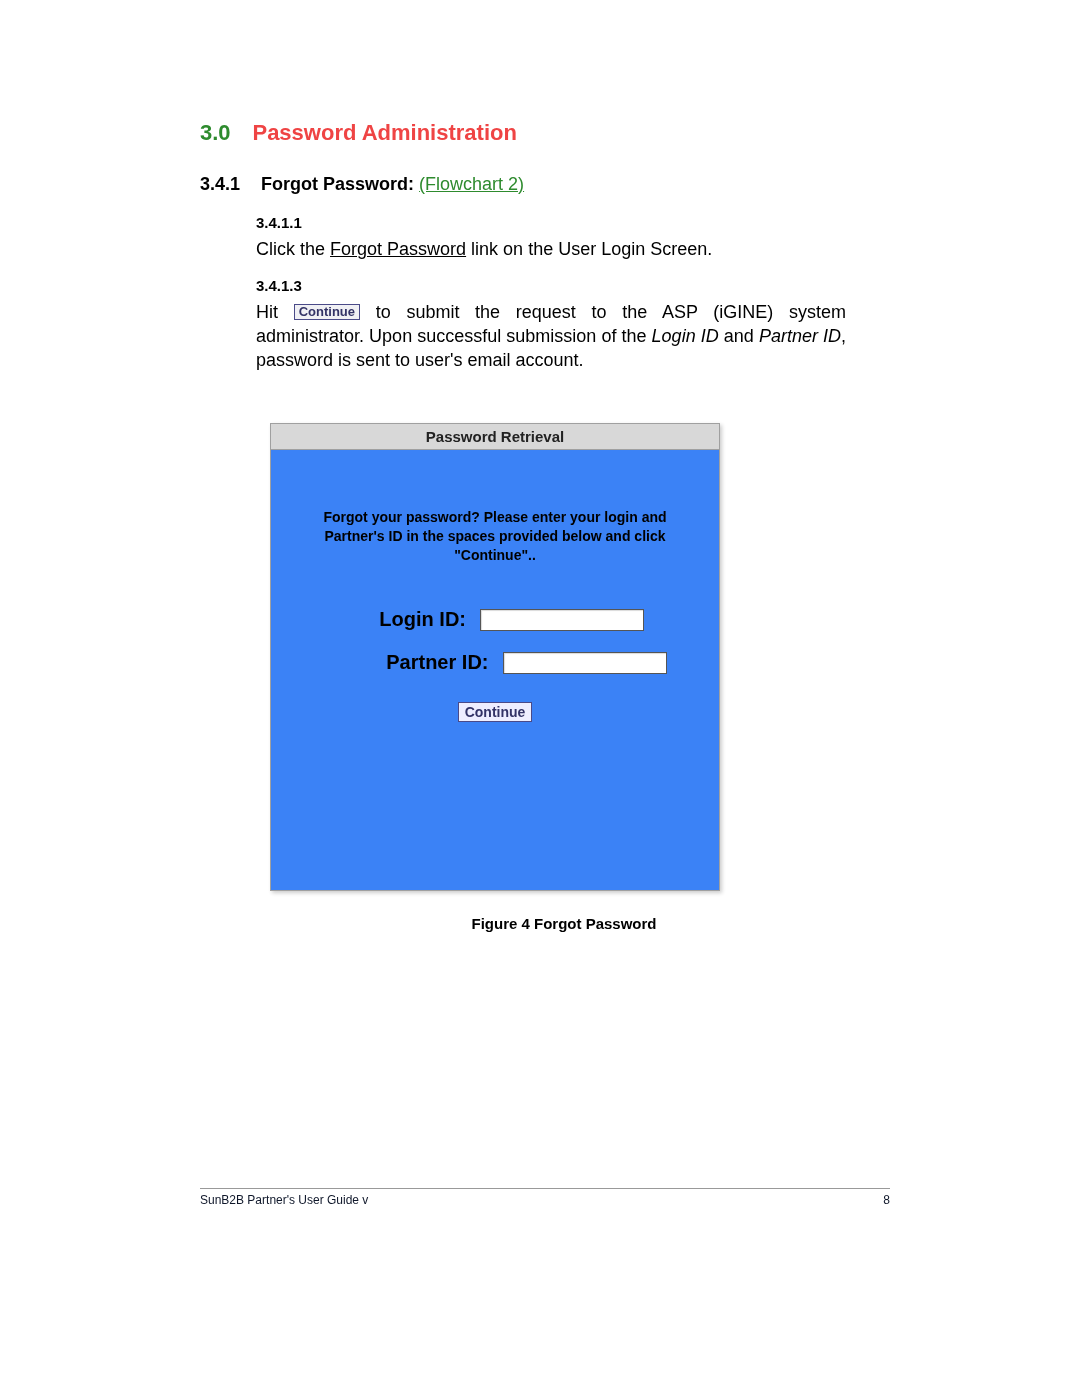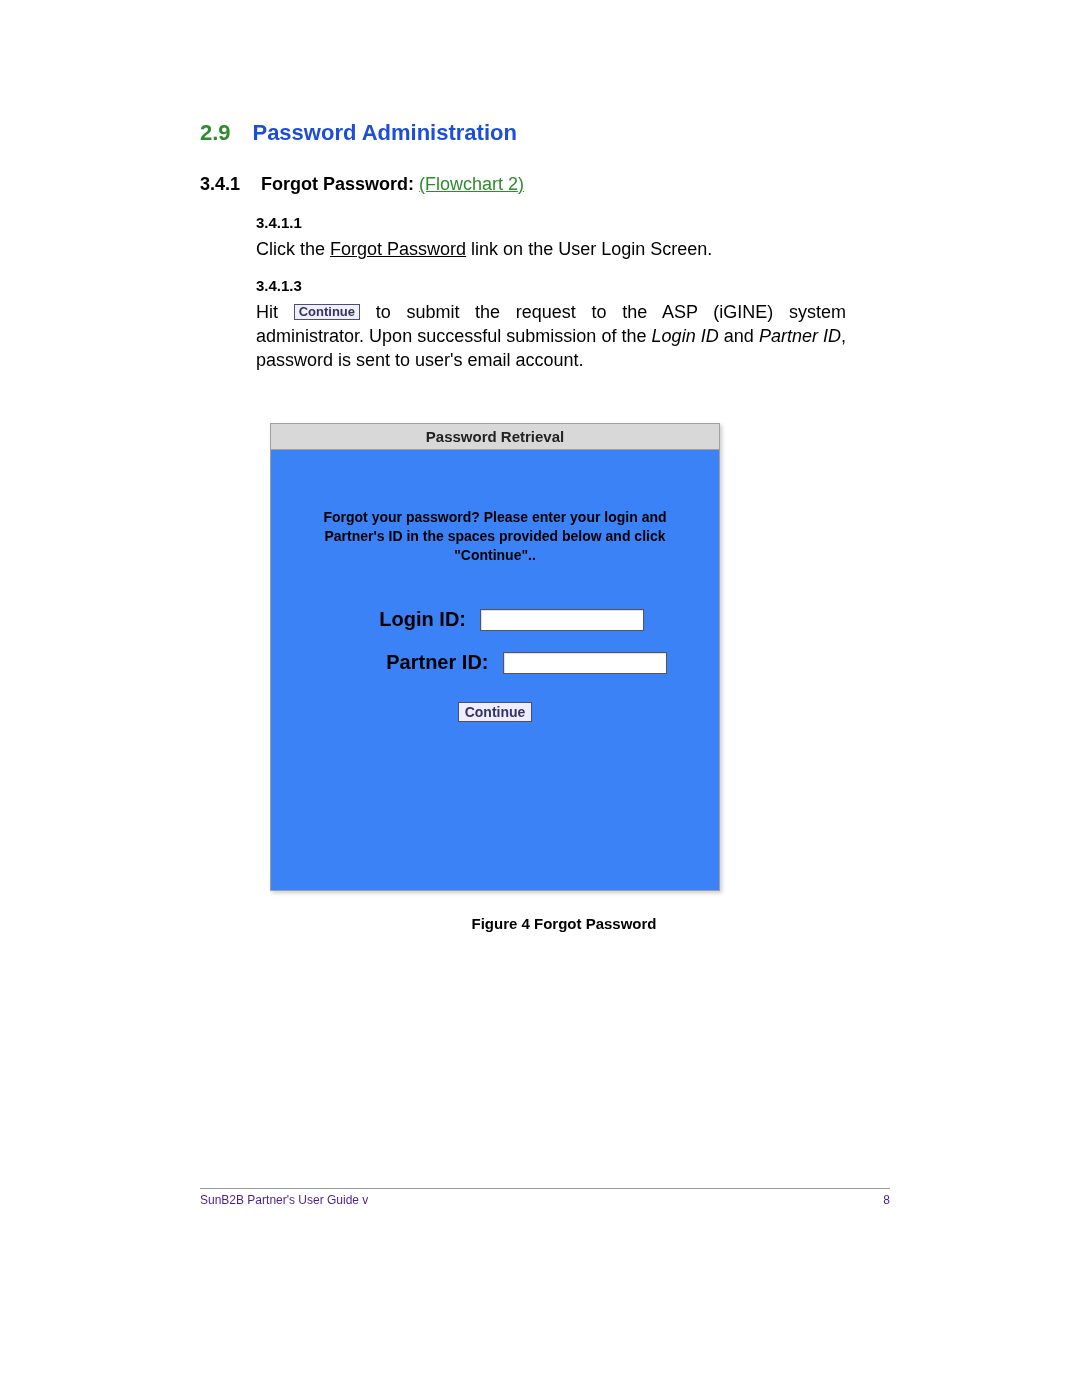--- a/index.html
+++ b/index.html
@@ -16,21 +16,21 @@
     padding: 120px 190px 0 200px;
   }
   .section-num {
     color: #2e8b2e;
     font-weight: bold;
     font-size: 22px;
     display: inline-block;
     width: 48px;
   }
   .section-title {
-    color: #1d4ed8;
+    color: #ef4444;
     font-weight: bold;
     font-size: 22px;
   }
   .subsection {
     margin-top: 28px;
     font-size: 18px;
   }
   .subsection-num {
     font-weight: bold;
     display: inline-block;
@@ -161,30 +161,30 @@
   .footer {
     position: absolute;
     bottom: 190px;
     left: 200px;
     right: 190px;
     border-top: 1px solid #999;
     padding-top: 4px;
     font-size: 12px;
     display: flex;
     justify-content: space-between;
-    color: #4c1d95;
+    color: #0f172a;
   }
 </style>
 </head>
 <body>
 
 <div class="page">
 
   <div>
-    <span class="section-num">2.9</span>
+    <span class="section-num">3.0</span>
     <span class="section-title">Password Administration</span>
   </div>
 
   <div class="subsection">
     <span class="subsection-num">3.4.1</span>
     <span class="subsection-title">Forgot Password:</span>
     <a class="flowchart-link">(Flowchart 2)</a>
   </div>
 
   <div class="steps" style="margin-left:56px;">

